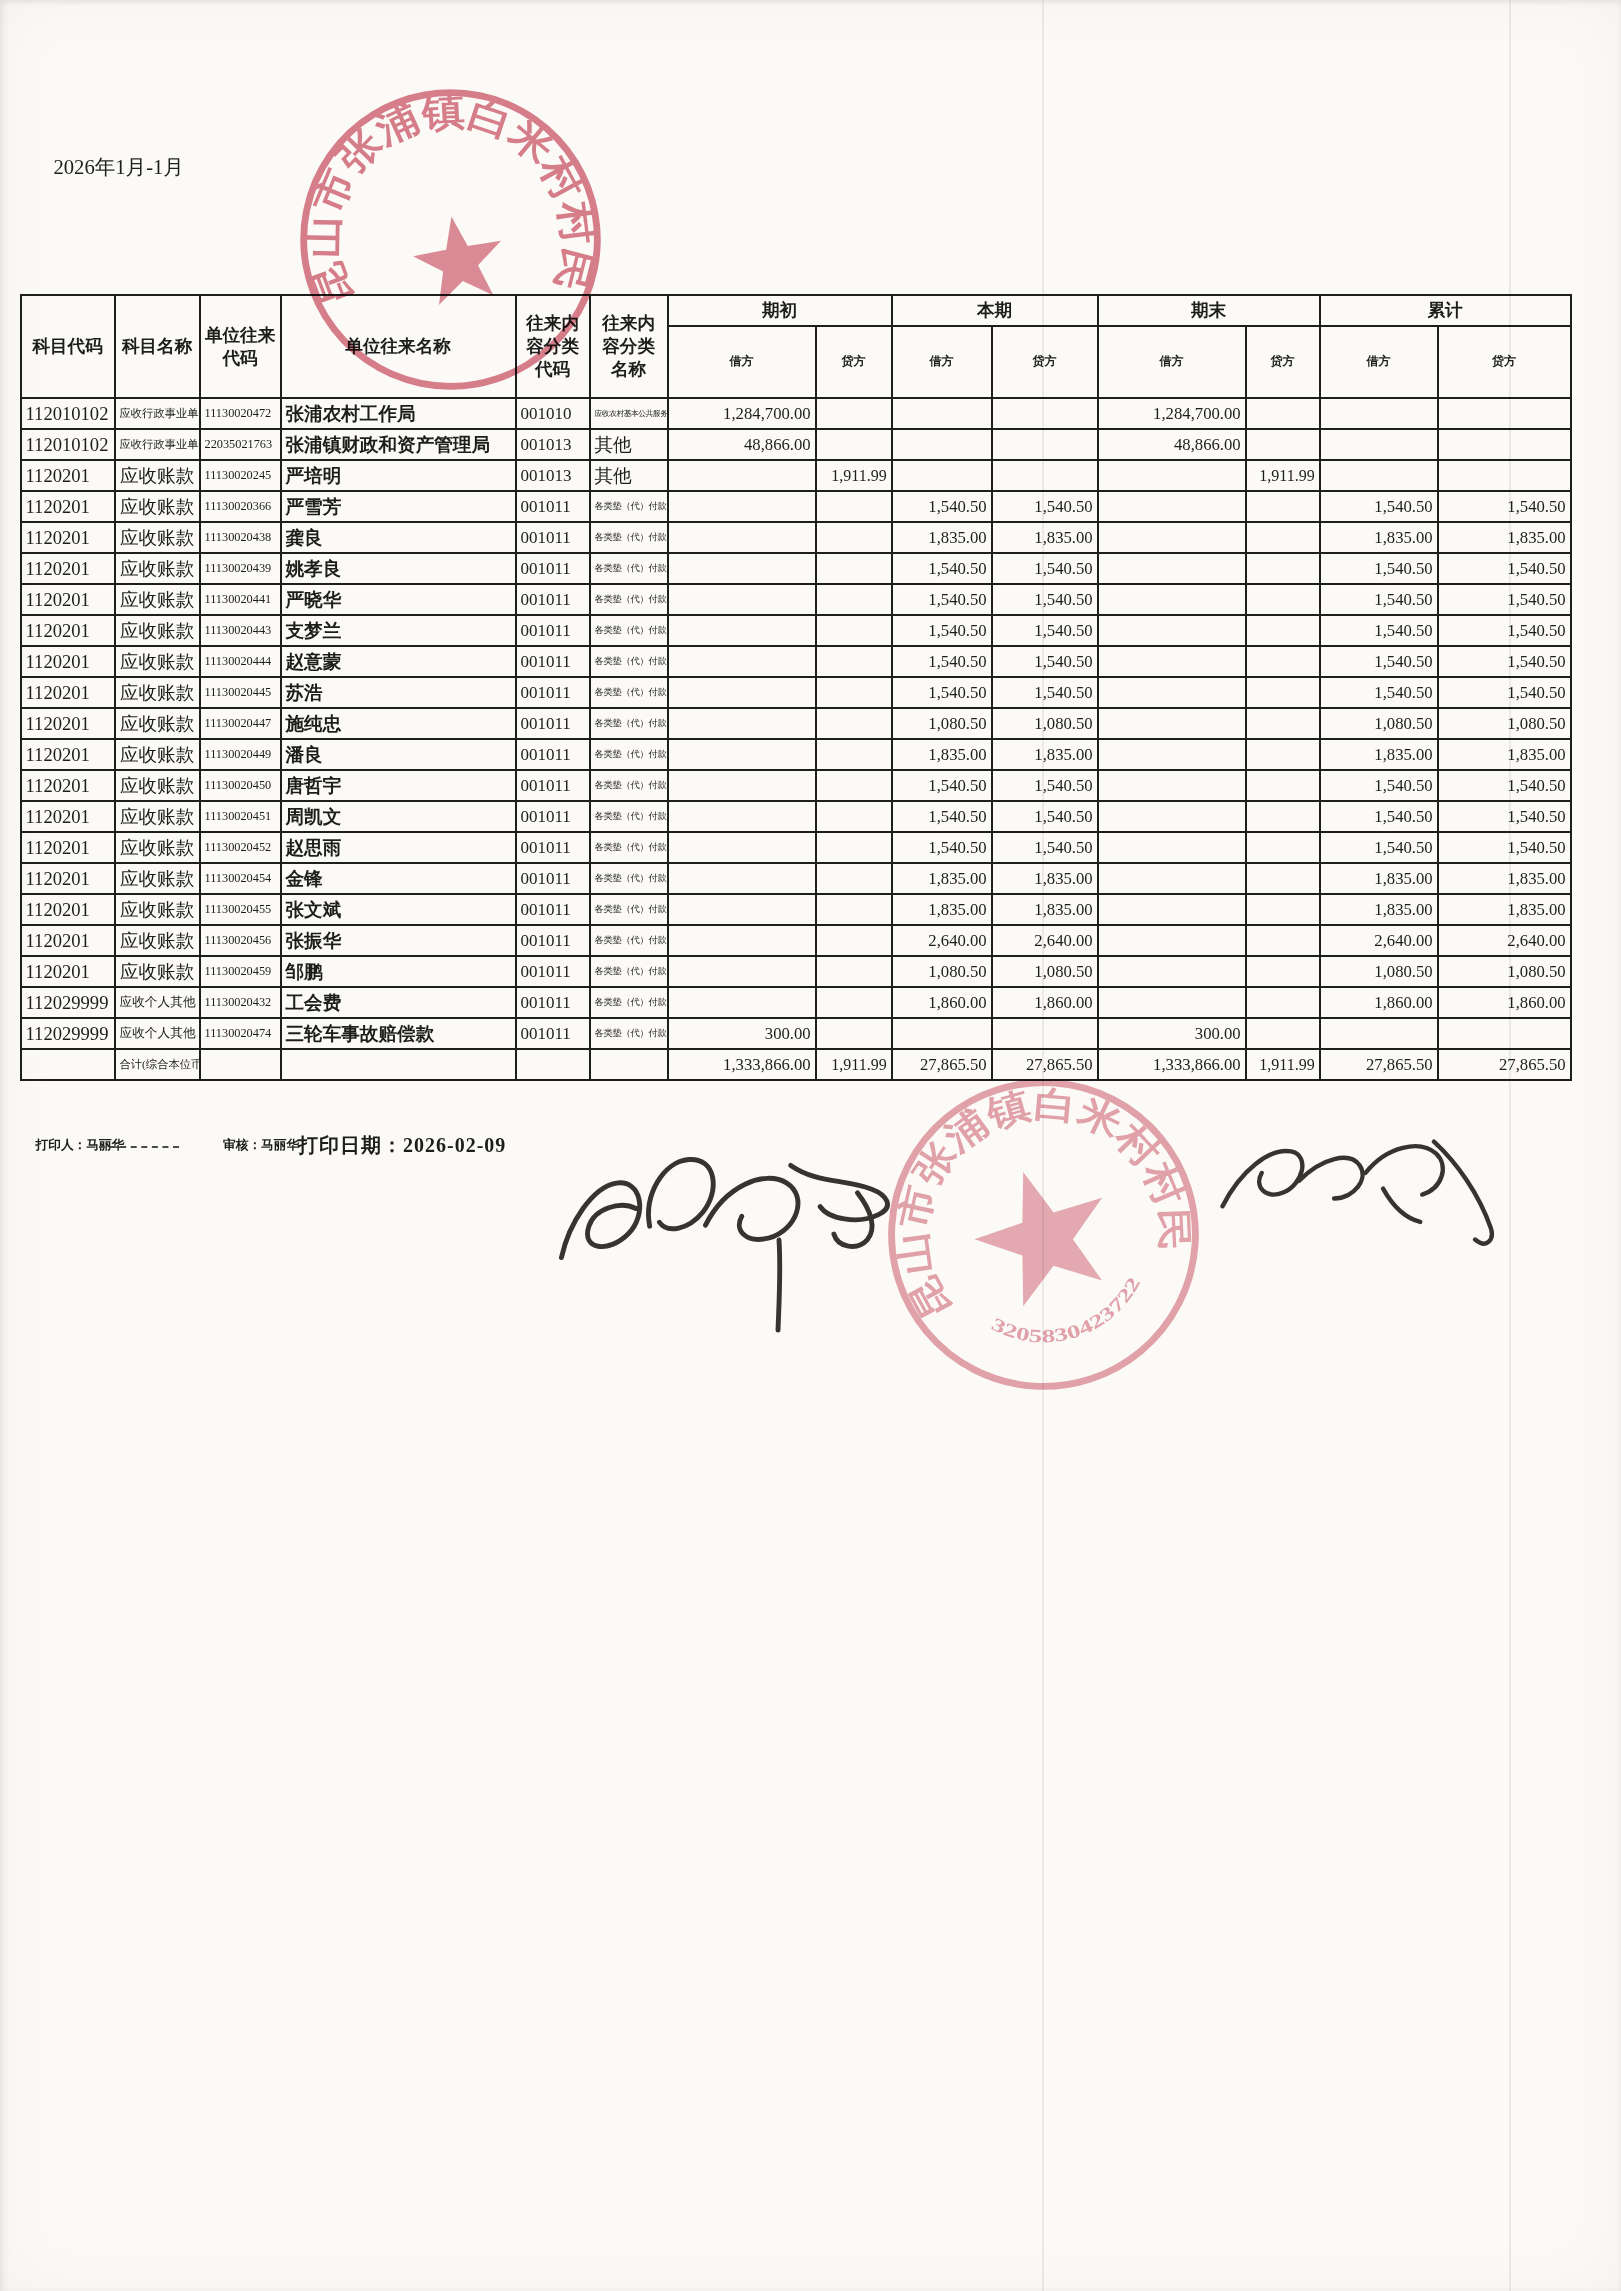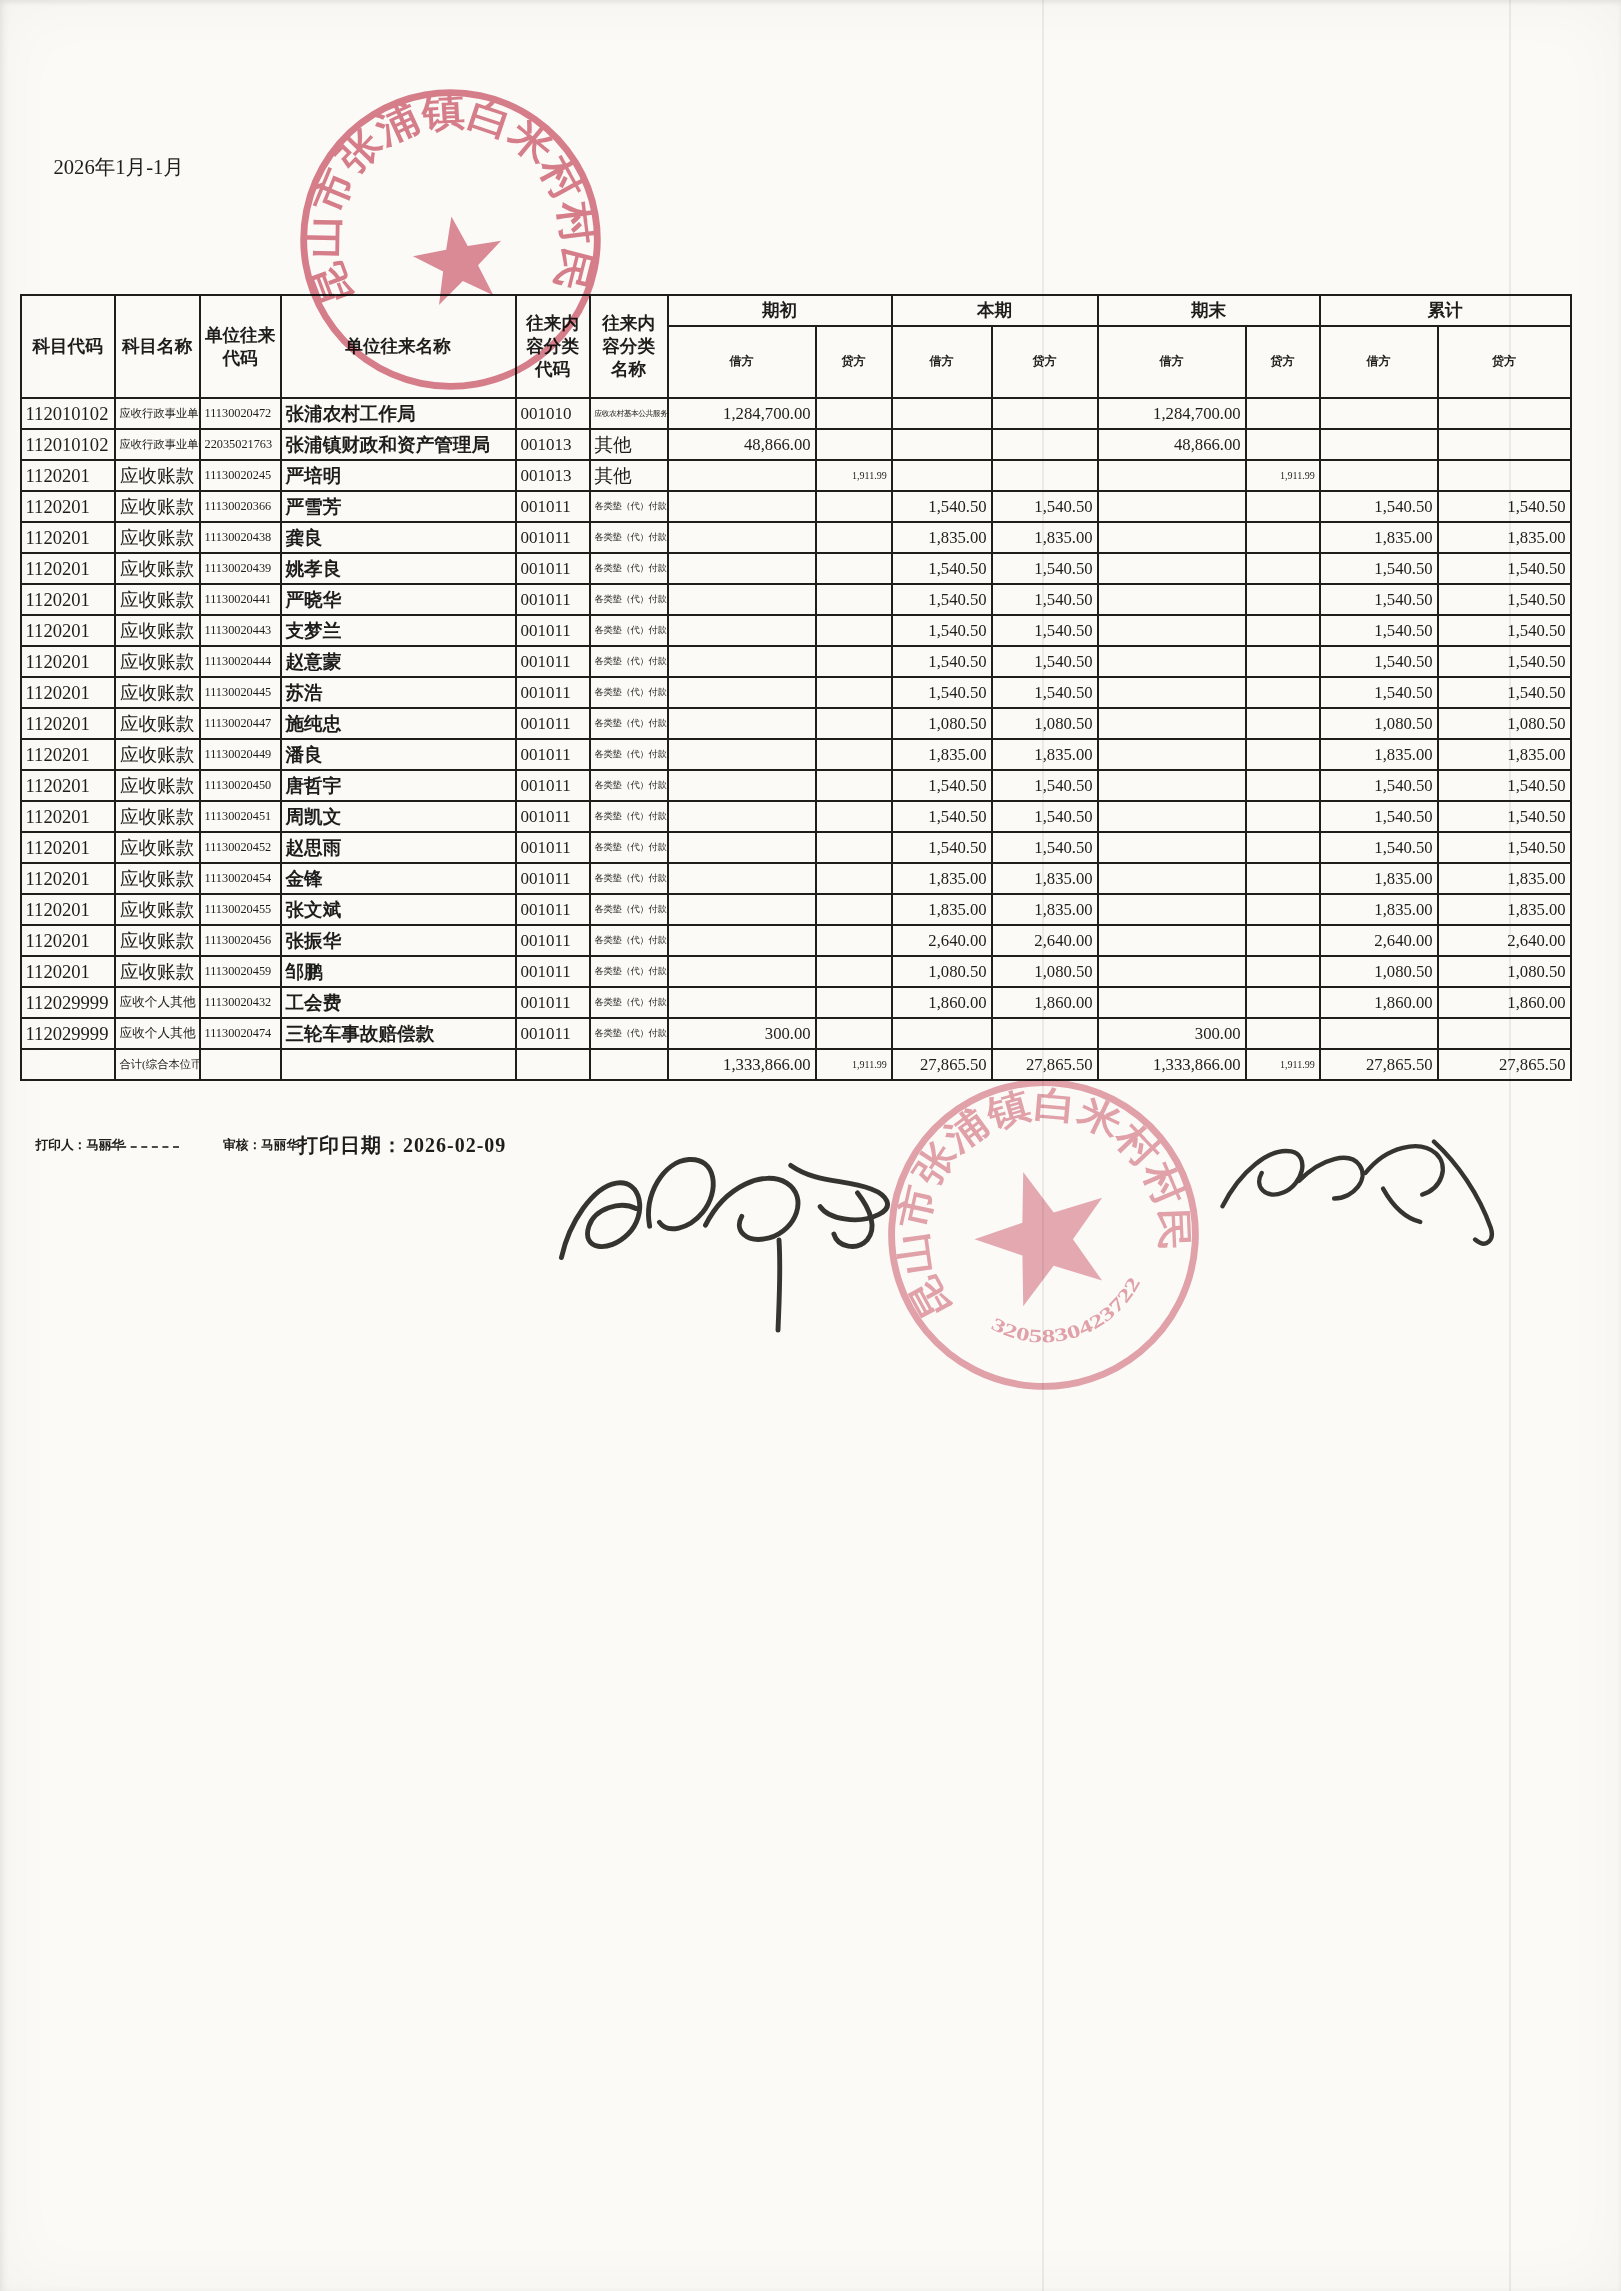--- a/index.html
+++ b/index.html
@@ -21,21 +21,21 @@
   }
   table.ledger th, table.ledger td{
     border:2px solid #1e1e1c; overflow:hidden; white-space:nowrap;
     padding:0 3.9px; vertical-align:middle;
   }
   table.ledger th{font-size:12px; font-weight:700; text-align:center; line-height:1.3; white-space:normal;}
   tr.h1 th{height:29px; font-size:17.6px;}
   tr.h2 th{height:70px;}
   tbody td{height:29px; font-size:18.6px;}
   td.num{text-align:right; padding-right:4.9px; font-size:16.7px;}
-  td.num-sm{font-size:10px;}
+  td.num-sm{font-size:16px;}
   td.c0{padding-left:6.9px;}
   td.c1{text-align:center;}
   td.c1.t-sm{font-size:12.7px;}
   td.c1.t-xs{font-size:11.3px;}
   td.c2{font-size:12.3px; padding-left:2.9px;}
   td.c3{padding-left:6.9px;font-weight:bold;}
   td.c4{font-size:17px; padding-left:4.9px;}
   td.c5{padding-left:2.9px;}
   td.c5.t-xxs{font-size:9.3px; letter-spacing:-0.3px;}
   td.c5.t-xxxs{font-size:7.8px; letter-spacing:-0.5px;}

